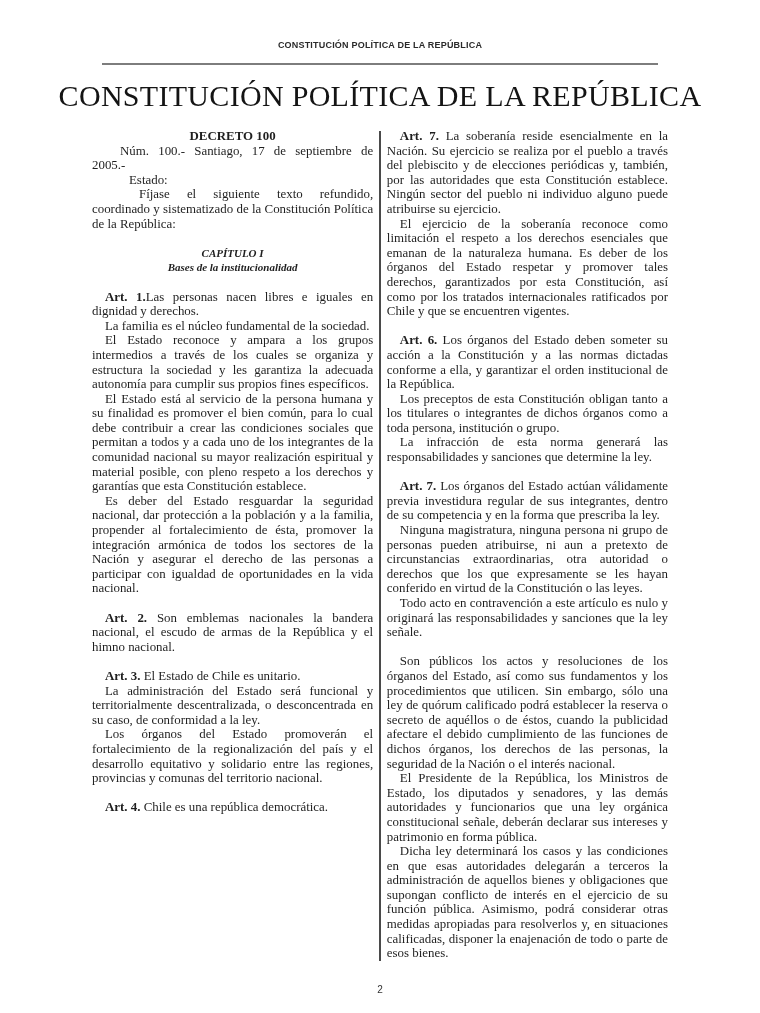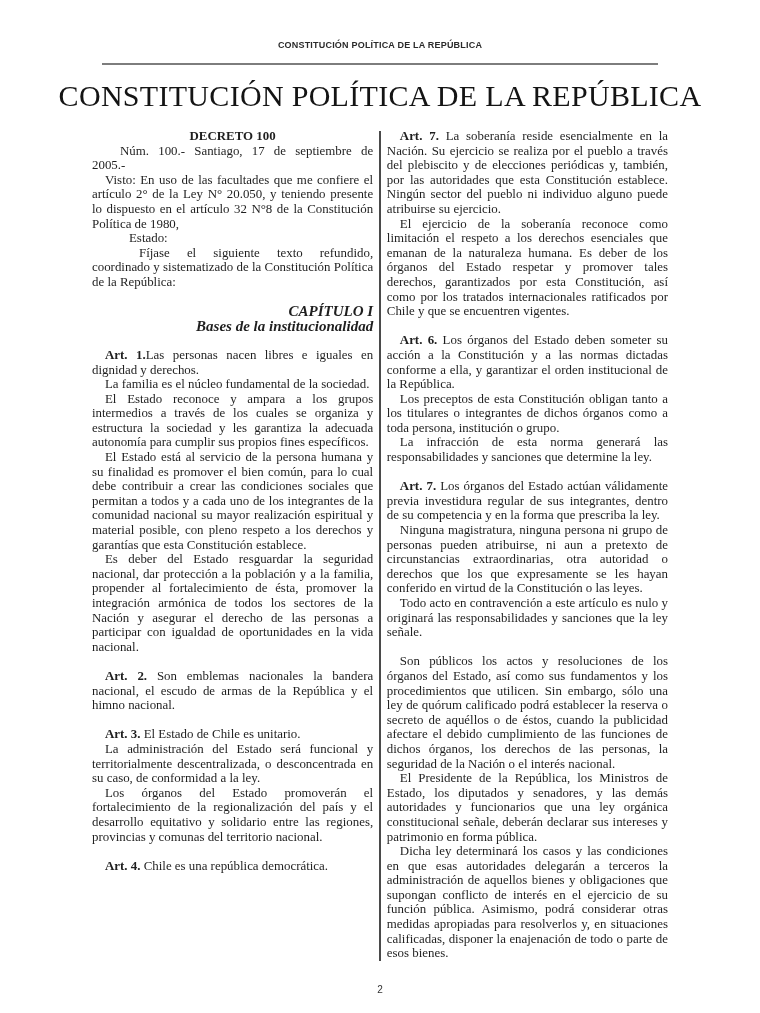--- a/index.html
+++ b/index.html
@@ -59,25 +59,25 @@
   .col p.ind-lg { text-indent: 28px; }
   .col p.ind-xl { text-indent: 37px; }
   .col p.ind-xxl { text-indent: 47px; }
   .col p.h-center { text-align: center; text-indent: 0; }
   .bold { font-weight: bold; }
   .gap { margin-top: 14.6px; }
   .article { margin-top: 14.6px; }
   .col > .article.first { margin-top: 0; }
   .chapter { margin-top: 14.6px; }
   .chapter p {
-    text-align: right;
+    text-align: center;
     text-indent: 0;
     font-weight: bold;
     font-style: italic;
-    font-size: 15px;
+    font-size: 11px;
   }
   .footer {
     position: absolute;
     left: 0;
     right: 0;
     bottom: 18px;
     text-align: center;
     font-family: "Liberation Sans", sans-serif;
     font-size: 10px;
     color: #333333;
@@ -90,21 +90,20 @@
 
   <div class="running-header">CONSTITUCIÓN POLÍTICA DE LA REPÚBLICA</div>
   <div class="header-rule"></div>
   <h1 class="main-title">CONSTITUCIÓN POLÍTICA DE LA REPÚBLICA</h1>
 
   <div class="columns">
 
     <div class="col">
       <p class="h-center bold">DECRETO 100</p>
       <p class="gap ind-lg">Núm. 100.- Santiago, 17 de septiembre de 2005.-</p>
-      <p>Visto: En uso de las facultades que me confiere el artículo 2° de la Ley N° 20.050, y teniendo presente lo dispuesto en el artículo 32 N°8 de la Constitución Política de 1980,</p>
       <p class="gap ind-xl">Estado:</p>
       <p class="gap ind-xxl">Fíjase el siguiente texto refundido, coordinado y sistematizado de la Constitución Política de la República:</p>
 
       <div class="chapter">
         <p>CAPÍTULO I</p>
         <p>Bases de la institucionalidad</p>
       </div>
 
       <div class="article">
         <p><b>Art. 1.</b><span>Las personas nacen libres e iguales en dignidad y derechos.</span></p>

